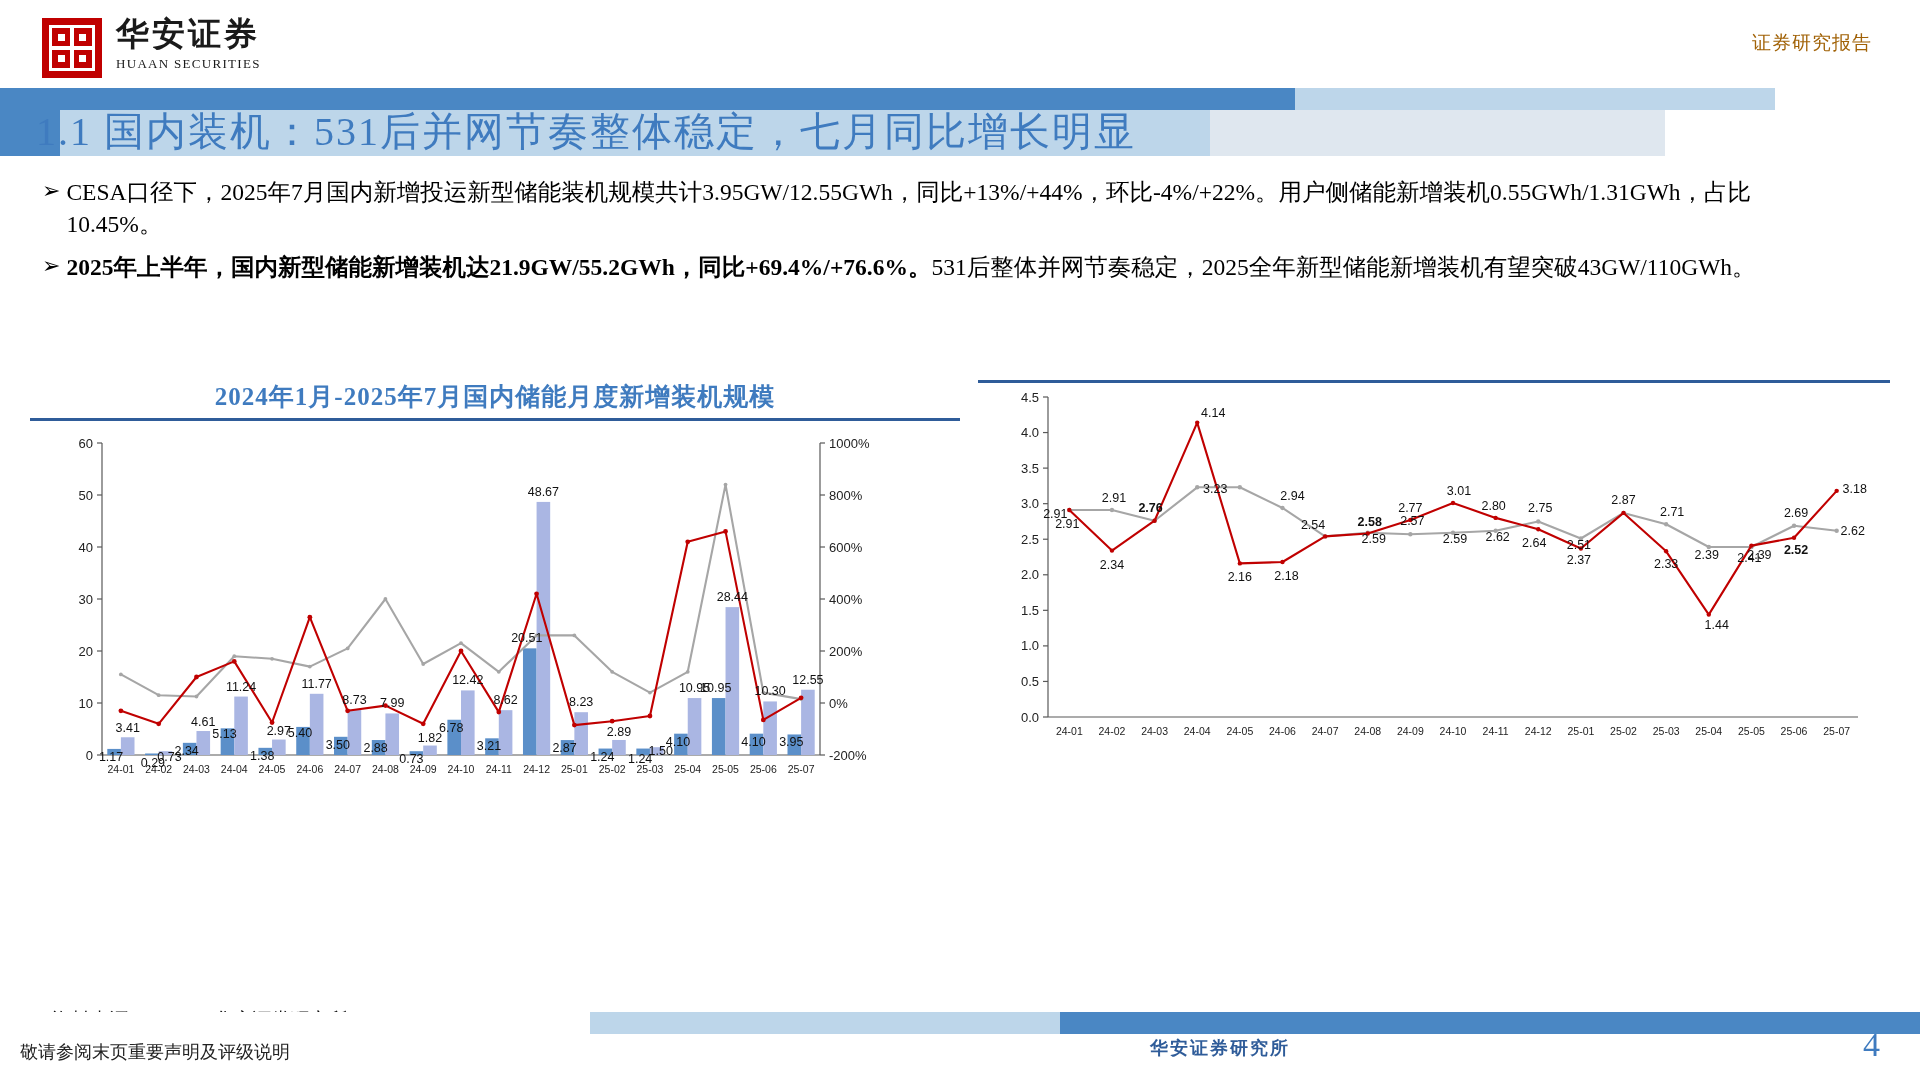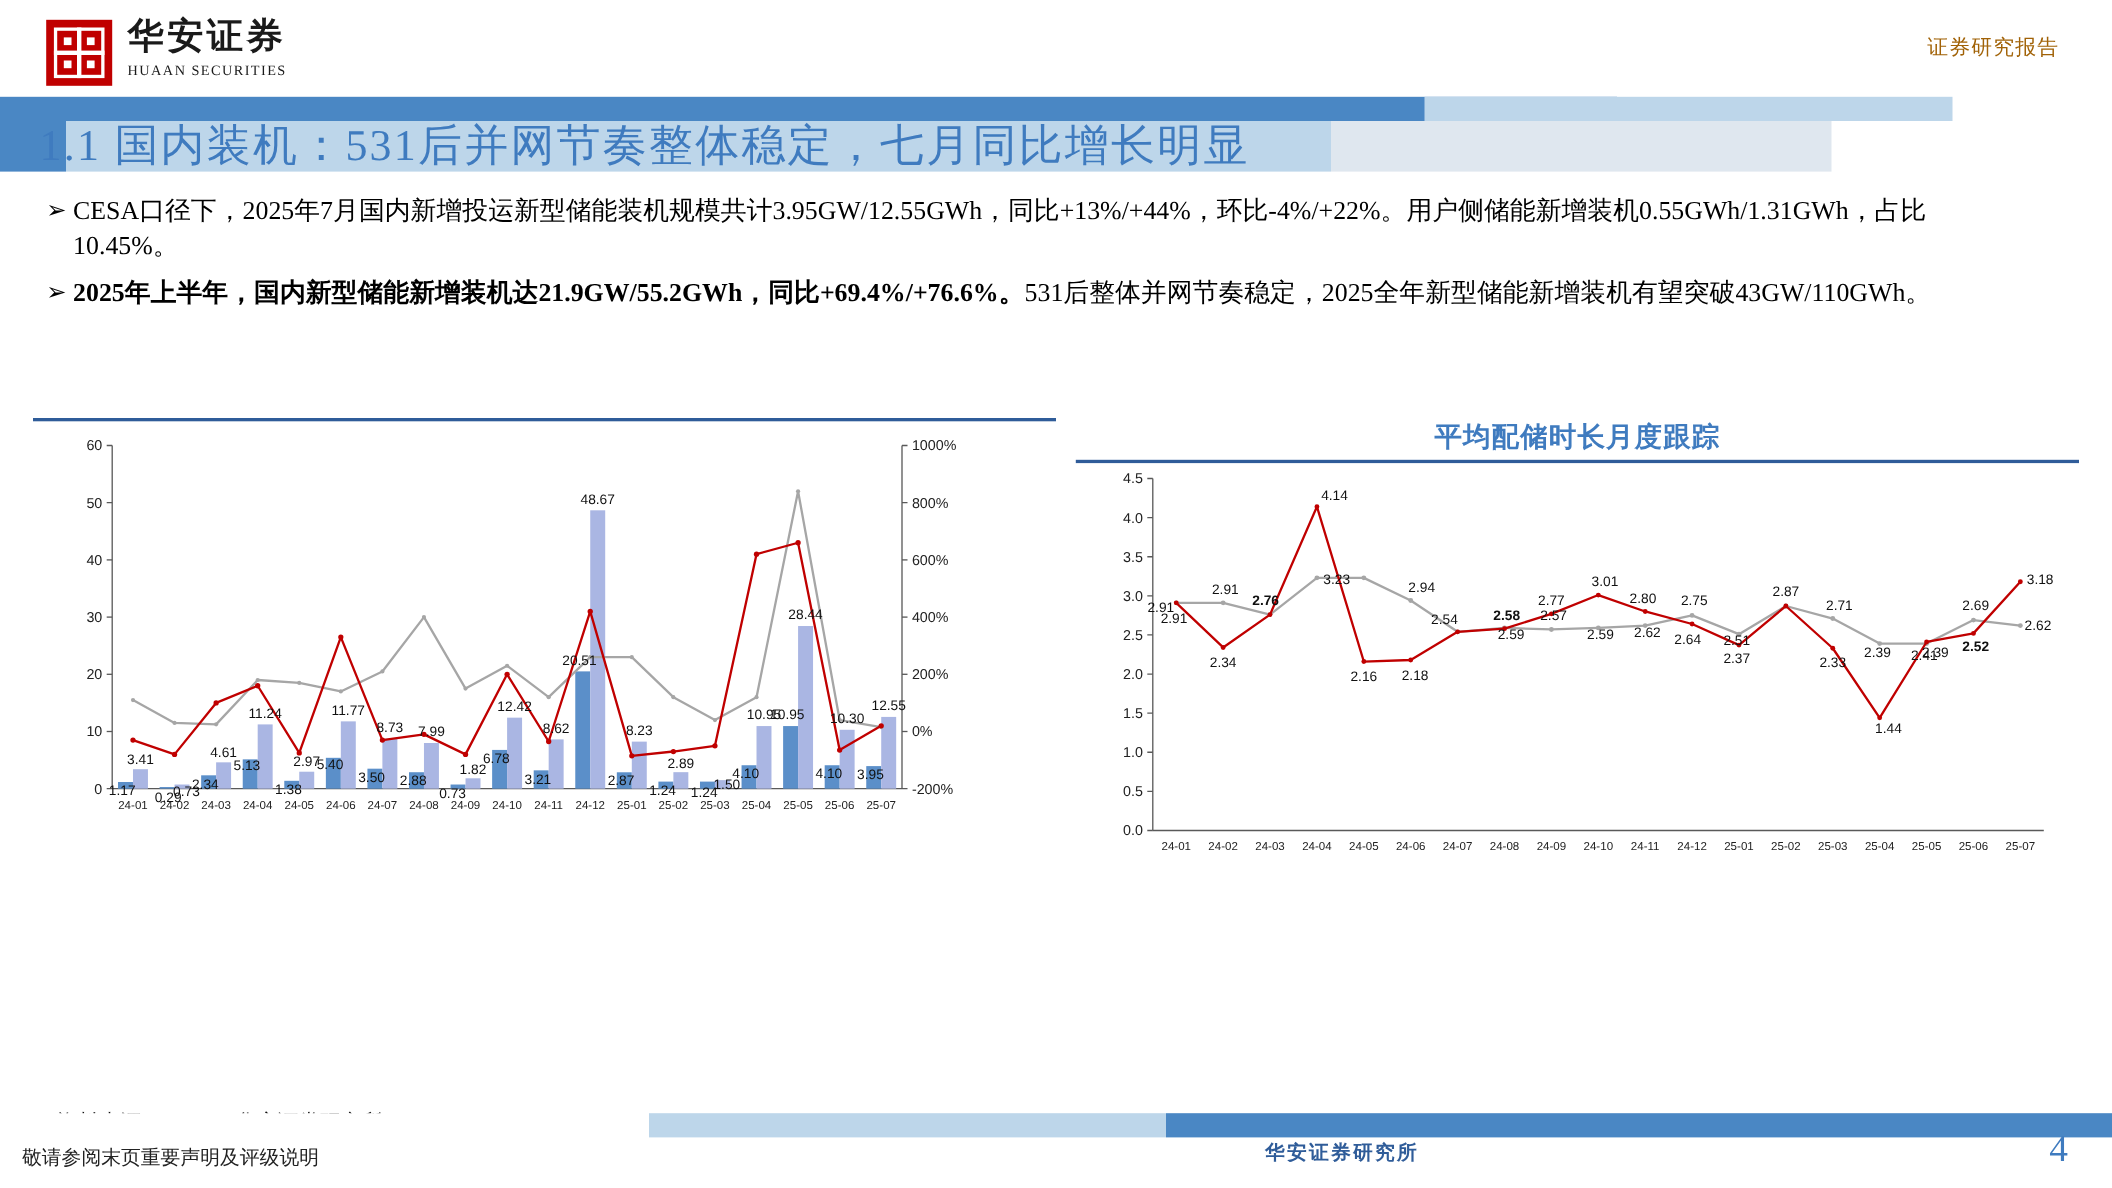--- a/index.html
+++ b/index.html
@@ -101,20 +101,21 @@
     <span class="arrow">➢</span>
     <span class="btext">CESA口径下，2025年7月国内新增投运新型储能装机规模共计3.95GW/12.55GWh，同比+13%/+44%，环比-4%/+22%。用户侧储能新增装机0.55GWh/1.31GWh，占比10.45%。</span>
   </div>
   <div class="bullet b-bold">
     <span class="arrow">➢</span>
     <span class="btext"><b>2025年上半年，国内新型储能新增装机达21.9GW/55.2GWh，同比+69.4%/+76.6%。</b><span>531后整体并网节奏稳定，2025全年新型储能新增装机有望突破43GW/110GWh。</span></span>
   </div>
 </div>
 
 <div class="panel panel-l">
+  <div class="panel-title">2024年1月-2025年7月国内储能月度新增装机规模</div>
   <div class="panel-rule"></div>
   <div class="chart-box">
     <svg id="svg-left" width="930" height="388" viewBox="0 0 930 388">
         <line x1="72" y1="18" x2="72" y2="330" stroke="#595959" stroke-width="1.2"></line>
         <line x1="790" y1="18" x2="790" y2="330" stroke="#595959" stroke-width="1.2"></line>
         <line x1="72" y1="330" x2="790" y2="330" stroke="#595959" stroke-width="1.2"></line>
         <line x1="67" y1="330" x2="72" y2="330" stroke="#595959" stroke-width="1.2"></line>
         <text x="63" y="334.5" text-anchor="end" class="axlab">0</text>
         <line x1="67" y1="278" x2="72" y2="278" stroke="#595959" stroke-width="1.2"></line>
         <text x="63" y="282.5" text-anchor="end" class="axlab">10</text>
@@ -275,21 +276,20 @@
         <text x="630.7494736842104" y="330.2" text-anchor="middle" class="dlab">1.50</text>
         <text x="664.538947368421" y="267.06" text-anchor="middle" class="dlab">10.95</text>
         <text x="702.3284210526316" y="176.112" text-anchor="middle" class="dlab">28.44</text>
         <text x="740.1178947368421" y="270.44" text-anchor="middle" class="dlab">10.30</text>
         <text x="777.9073684210526" y="258.74" text-anchor="middle" class="dlab">12.55</text>
       </svg>
   </div>
 </div>
 
 <div class="panel panel-r">
-  <div class="panel-title">平均配储时长月度跟踪</div>
   <div class="panel-rule"></div>
   <div class="chart-box">
     <svg id="svg-right" width="912" height="388" viewBox="0 0 912 388">
         <line x1="70" y1="10" x2="70" y2="330" stroke="#595959" stroke-width="1.2"></line>
         <line x1="70" y1="330" x2="880" y2="330" stroke="#595959" stroke-width="1.2"></line>
         <line x1="65" y1="330" x2="70" y2="330" stroke="#595959" stroke-width="1.2"></line>
         <text x="61" y="334.5" text-anchor="end" class="axlab">0.0</text>
         <line x1="65" y1="294.44444444444446" x2="70" y2="294.44444444444446" stroke="#595959" stroke-width="1.2"></line>
         <text x="61" y="298.94444444444446" text-anchor="end" class="axlab">0.5</text>
         <line x1="65" y1="258.8888888888889" x2="70" y2="258.8888888888889" stroke="#595959" stroke-width="1.2"></line>

